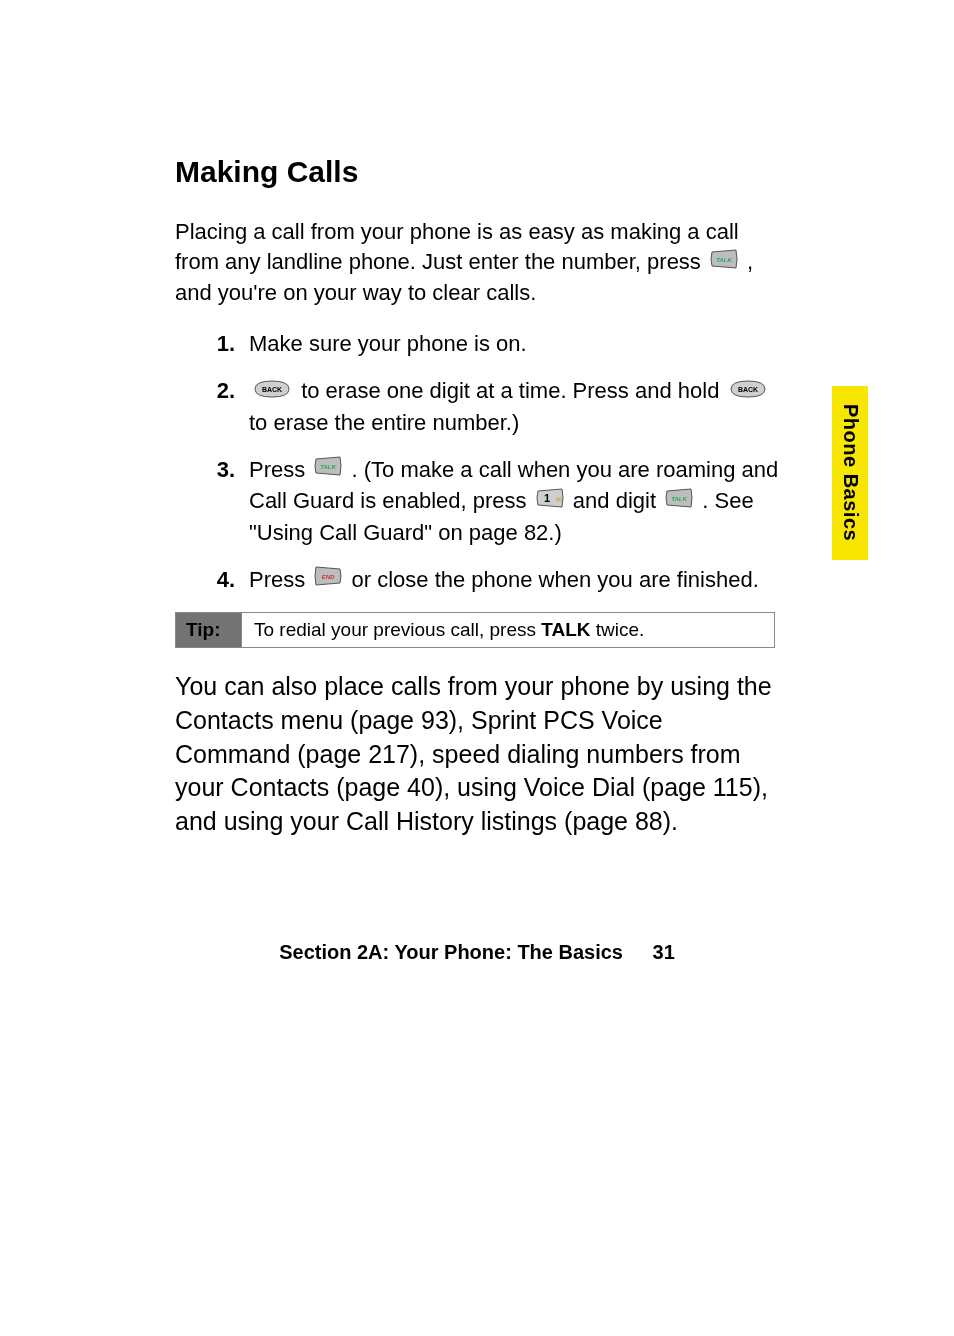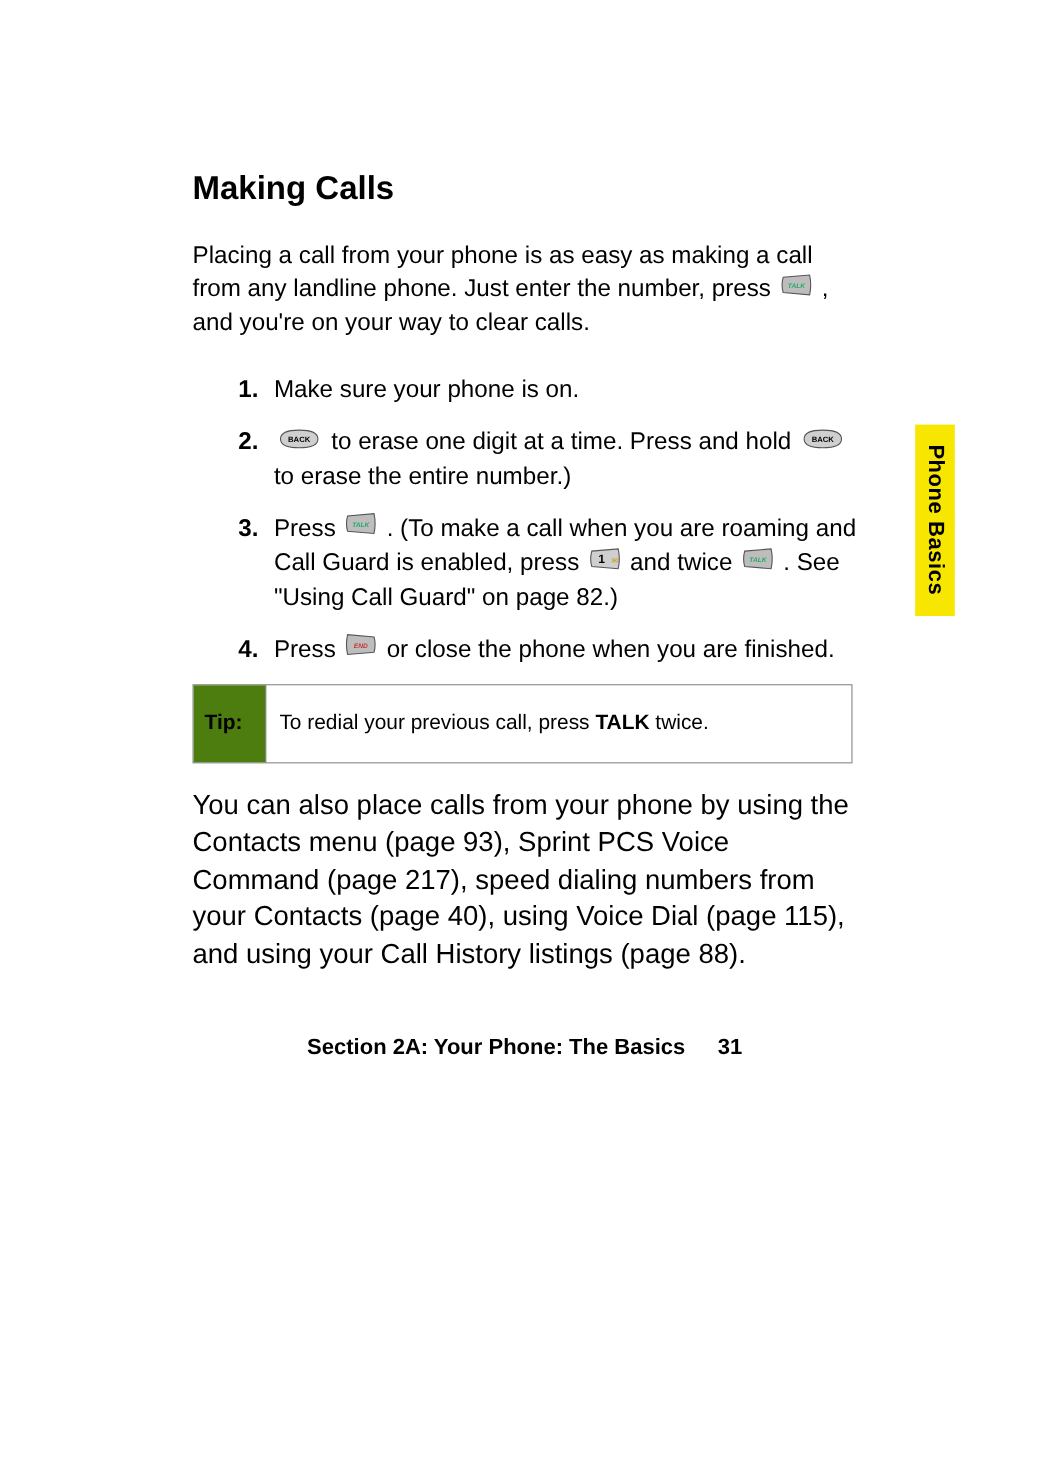--- a/index.html
+++ b/index.html
@@ -1,29 +1,29 @@
 <!DOCTYPE html>
 <html><head>
 <meta charset="utf-8">
 <style>
   * { box-sizing: border-box; margin: 0; padding: 0; }
   html, body { width: 954px; height: 1336px; background: #fff; font-family: "Segoe UI", "Helvetica Neue", Arial, sans-serif; color: #000; }
   .page { position: relative; width: 954px; height: 1164px; }
   .content { position: absolute; left: 175px; top: 155px; width: 610px; }
   h2.title { font-size: 30px; font-weight: 700; margin-bottom: 28px; }
-  .intro { font-size: 22px; line-height: 1.35; margin-bottom: 32px; }
+  .intro { font-size: 22px; line-height: 1.35; margin-bottom: 22px; }
   .subhead { font-size: 21px; font-weight: 700; margin-bottom: 18px; }
   ol.steps { list-style: none; padding-left: 28px; }
   ol.steps li { display: flex; margin-bottom: 16px; font-size: 22px; line-height: 1.4; }
   .num { font-weight: 700; width: 32px; flex-shrink: 0; text-align: right; margin-right: 14px; }
   .step-body { flex: 1; }
   .keyicon { display: inline-block; vertical-align: middle; margin: 0 2px; }
   .tipbox { display: flex; border: 1px solid #888; margin: 14px 0 22px 0; width: 600px; }
-  .tiplabel { background: #4d7c0f; font-weight: 700; font-size: 19px; padding: 0 10px; border-right: 1px solid #888; width: 66px; display:flex; align-items:center; }
-  .tiptext { font-size: 19px; padding: 24px 12px; flex:1; display:flex; }
+  .tiplabel { background: #737373; font-weight: 700; font-size: 19px; padding: 0 10px; border-right: 1px solid #888; width: 66px; display:flex; align-items:center; }
+  .tiptext { font-size: 19px; padding: 6px 12px; flex:1; display:flex; }
   .tiptext .boldinline { font-weight: 700; }
   .outro { font-size: 25px; line-height: 1.35; }
   .sidetab { position: absolute; right: 86px; top: 386px; width: 36px; height: 174px; background: #f7e600; display: flex; align-items: center; justify-content: center; }
   .sidetab span { writing-mode: vertical-rl; font-weight: 700; font-size: 20px; letter-spacing: 0.5px; }
   .footer { position: absolute; left: 0; bottom: 200px; width: 954px; text-align: center; font-size: 20px; }
   .footer .sec { font-weight: 700; }
   .footer .pgnum { font-weight: 700; margin-left: 24px; text-align: right; }
 </style>
 </head>
 <body>
@@ -84,21 +84,21 @@
               </svg>
           </span>
           <span>. (To make a call when you are roaming and Call Guard is enabled, press </span>
           <span class="keyicon">
             <svg width="30" height="22" viewBox="0 0 30 22">
                 <path d="M3 4 Q1 11 3 18 L27 20 Q29 11 27 2 Z" fill="#cfcfcf" stroke="#555"></path>
                 <text x="12" y="15" font-size="11" text-anchor="middle" fill="#000" font-weight="bold">1</text>
                 <text x="21" y="15" font-size="7" fill="#c90">✉</text>
               </svg>
           </span>
-          <span> and twice </span>
+          <span> and digit </span>
           <span class="keyicon">
             <svg width="30" height="22" viewBox="0 0 30 22">
                 <path d="M3 4 Q1 11 3 18 L27 20 Q29 11 27 2 Z" fill="#bdbdbd" stroke="#555"></path>
                 <text x="15" y="14" font-size="6" text-anchor="middle" fill="#2a6" font-style="italic" font-weight="bold">TALK</text>
               </svg>
           </span>
           <span>. See "Using Call Guard" on page 82.)</span>
         </span>
       </li>
 

